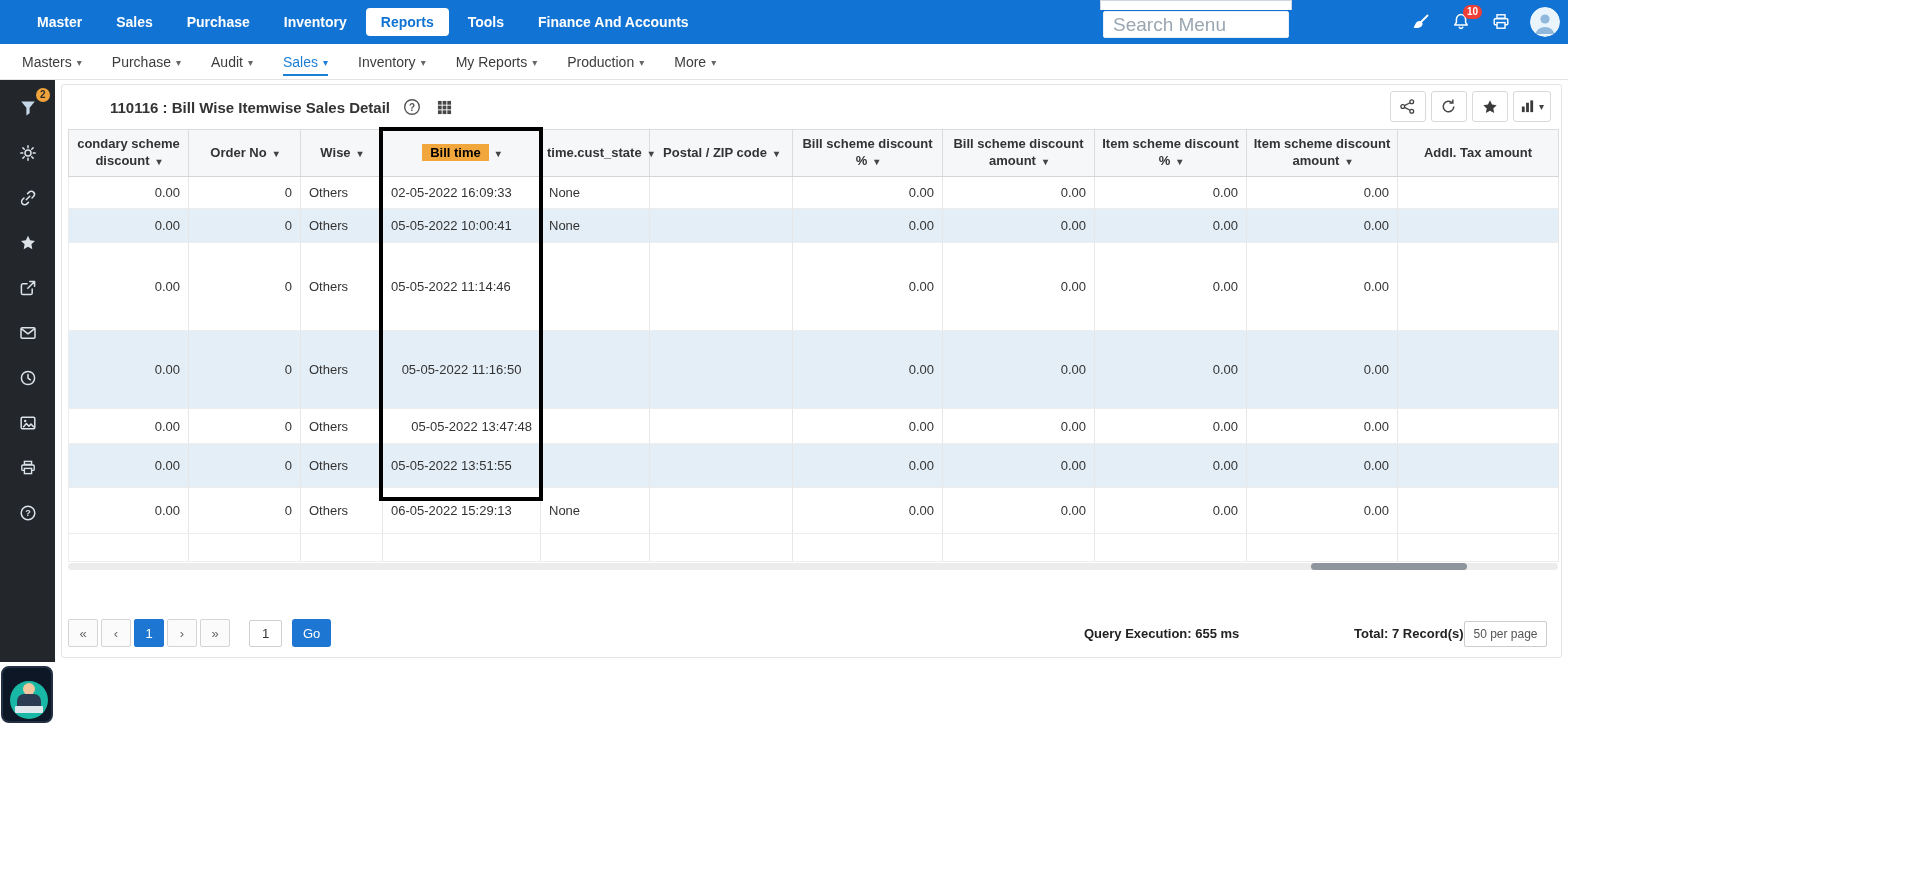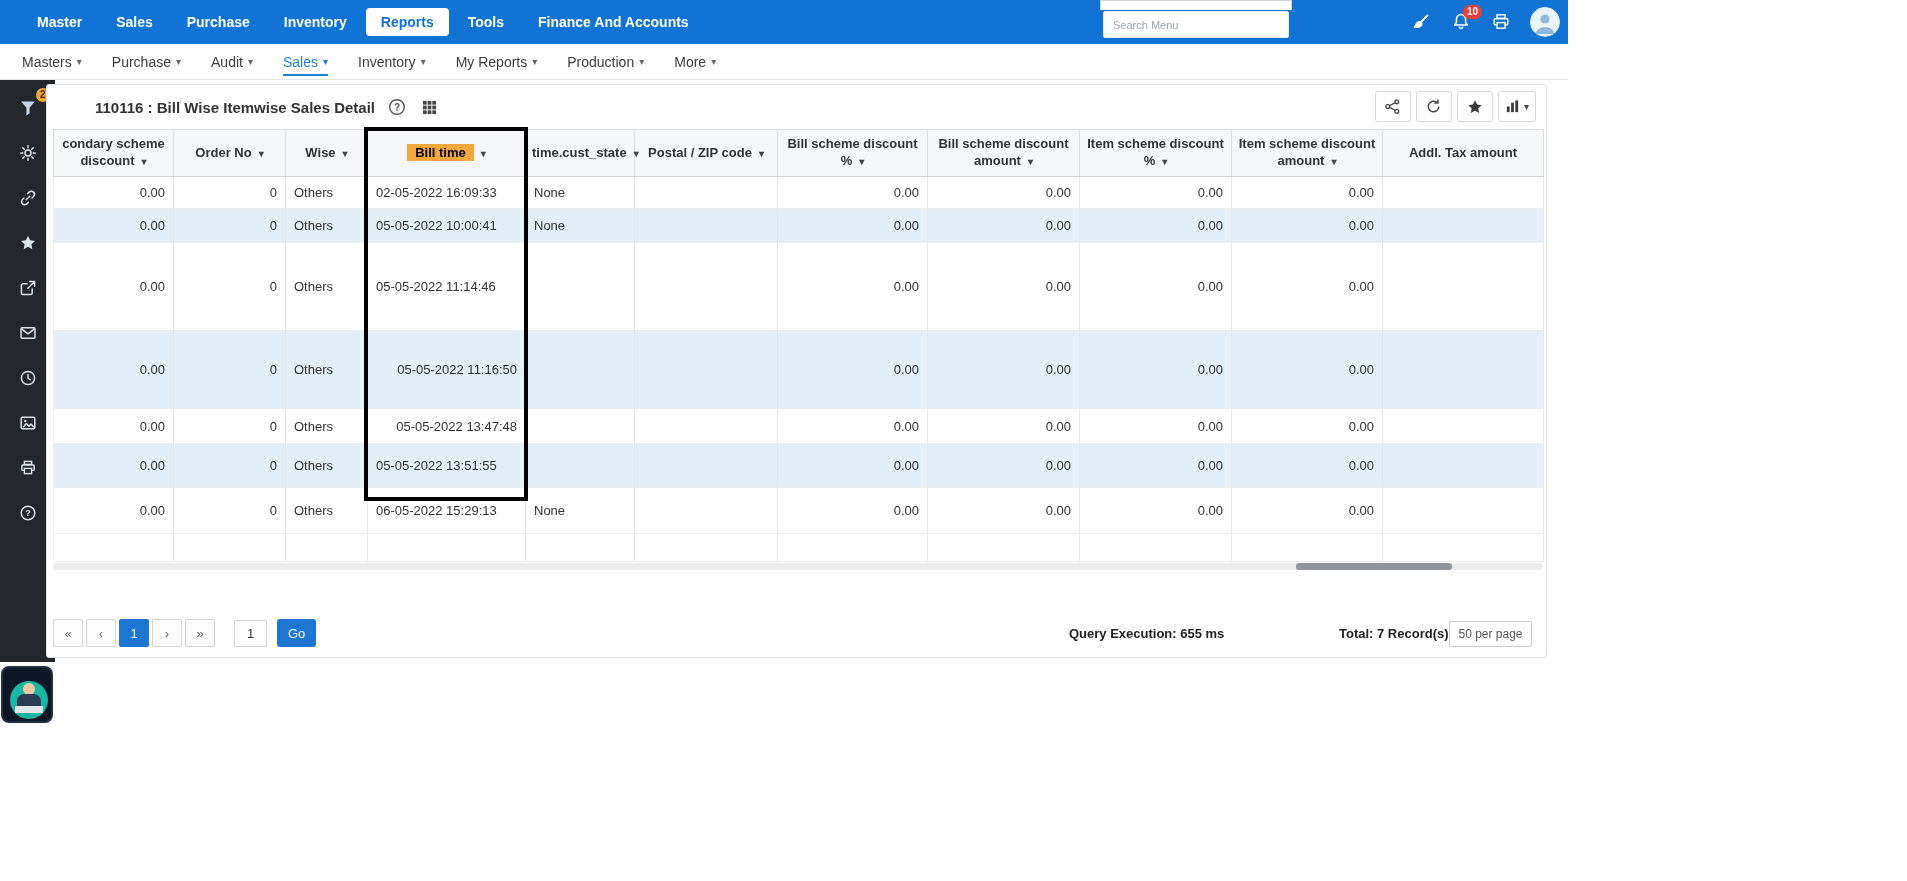--- a/index.html
+++ b/index.html
@@ -9,42 +9,42 @@
     font-family: "Liberation Sans", sans-serif; overflow: hidden;
   }
   .app { position: relative; width: 1568px; height: 881px; background: #fff; }
 
   
   .topbar { position: absolute; left: 0; top: 0; width: 100%; height: 44px; background: #1173d3; }
   .topnav { position: absolute; left: 0; top: 0; height: 44px; display: flex; align-items: center; gap: 4px; padding-left: 22px; }
   .top-item { color: #fff; font-size: 14px; font-weight: bold; padding: 6px 15px; white-space: nowrap; cursor: pointer; }
   .top-item.active { background: #fff; color: #1173d3; border-radius: 4px; }
   .search-popup { position: absolute; left: 1100px; top: 0; width: 192px; height: 10px; background: #fff; border: 1px solid #cfd6dd; border-bottom: none; }
-  .search-input { position: absolute; left: 1103px; top: 11px; width: 186px; height: 27px; border: 1px solid #e8eef5; border-radius: 2px; padding: 0 9px; font-size: 11px; color: #333; outline: none; font-family: "Liberation Sans", sans-serif; }
+  .search-input { position: absolute; left: 1103px; top: 11px; width: 186px; height: 27px; border: 1px solid #e8eef5; border-radius: 2px; padding: 0 9px; font-size: 19px; color: #333; outline: none; font-family: "Liberation Sans", sans-serif; }
   .search-input::placeholder { color: #9aa6b1; }
   .topbar-icons { position: absolute; right: 8px; top: 0; height: 44px; display: flex; align-items: center; gap: 18px; }
   .tb-icon { position: relative; width: 22px; height: 22px; display: flex; align-items: center; justify-content: center; cursor: pointer; }
   .tb-badge { position: absolute; top: -6px; right: -10px; background: #ef3e36; color: #fff; font-size: 10px; font-weight: bold; padding: 1px 4px; border-radius: 8px; line-height: 1.2; }
   .avatar-wrap { width: 30px; height: 30px; border-radius: 50%; overflow: hidden; cursor: pointer; }
 
   
-  .subnav { position: absolute; left: 0; top: 44px; width: 100%; height: 36px; background: #fff; border-bottom: 1px solid #e3e3e3; display: flex; align-items: center; gap: 30px; padding-left: 22px; }
+  .subnav { position: absolute; left: 0; top: 44px; width: 100%; height: 36px; background: #fff; border-bottom: 1px solid #e3e3e3; display: flex; align-items: flex-start; gap: 30px; padding-left: 22px; }
   .sub-item { position: relative; height: 36px; display: flex; align-items: center; gap: 5px; font-size: 14px; color: #3c3c3c; cursor: pointer; white-space: nowrap; }
   .sub-item .caret { font-size: 10px; color: #666; }
   .sub-item.active { color: #1b7fd6; }
   .sub-item.active .caret { color: #1b7fd6; }
   .sub-item.active::after { content: ""; position: absolute; left: 0; right: 0; bottom: 4px; height: 2px; background: #1b7fd6; }
 
   
   .sidebar { position: absolute; left: 0; top: 80px; width: 55px; height: 582px; background: #23272c; display: flex; flex-direction: column; align-items: center; padding-top: 13px; gap: 15px; }
   .side-icon { position: relative; width: 30px; height: 30px; display: flex; align-items: center; justify-content: center; cursor: pointer; }
   .side-badge { position: absolute; top: -5px; right: -7px; background: #f0a33a; color: #2b2b2b; font-size: 10px; font-weight: bold; padding: 1px 4px; border-radius: 8px; line-height: 1.2; }
 
   
-  .panel { position: absolute; left: 46px; top: 84px; width: 1501px; height: 574px; background: #fff; border: 1px solid #e4e4e4; border-radius: 3px; }
+  .panel { position: absolute; left: 61px; top: 84px; width: 1501px; height: 574px; background: #fff; border: 1px solid #e4e4e4; border-radius: 3px; }
   .report-header { position: absolute; left: 0; top: 0; right: 0; height: 44px; display: flex; align-items: center; gap: 12px; padding-left: 48px; }
   .report-title { font-size: 15px; font-weight: bold; color: #333; white-space: nowrap; }
   .hdr-icon { width: 20px; height: 20px; display: flex; align-items: center; justify-content: center; cursor: pointer; }
   .report-toolbar { position: absolute; right: 10px; top: 6px; display: flex; gap: 5px; }
   .tool-btn { min-width: 36px; height: 31px; border: 1px solid #d9d9d9; border-radius: 3px; background: #fff; display: flex; align-items: center; justify-content: center; gap: 4px; cursor: pointer; padding: 0 6px; }
   .tool-caret { font-size: 10px; color: #444; }
 
   
   .table-wrap { position: absolute; left: 6px; top: 44px; width: 1490px; }
   #report-table { border-collapse: collapse; table-layout: fixed; background: #fff; }
@@ -353,21 +353,21 @@
               <td style="text-align: right;">0.00</td>
               <td style="text-align: right;">0.00</td>
               <td style="text-align: right;">0.00</td>
               <td style="text-align: right;">0.00</td>
               <td style="text-align: right;"></td>
             </tr>
             <tr class="stripe" style="height: 78px;">
               <td style="text-align: right;">0.00</td>
               <td class="link-cell" style="text-align: right;">0</td>
               <td style="text-align: left;">Others</td>
-              <td style="text-align: right;">05-05-2022 11:16:50</td>
+              <td style="text-align: center;">05-05-2022 11:16:50</td>
               <td style="text-align: left;"></td>
               <td style="text-align: left;"></td>
               <td style="text-align: right;">0.00</td>
               <td style="text-align: right;">0.00</td>
               <td style="text-align: right;">0.00</td>
               <td style="text-align: right;">0.00</td>
               <td style="text-align: right;"></td>
             </tr>
             <tr style="height: 35px;">
               <td style="text-align: right;">0.00</td>

